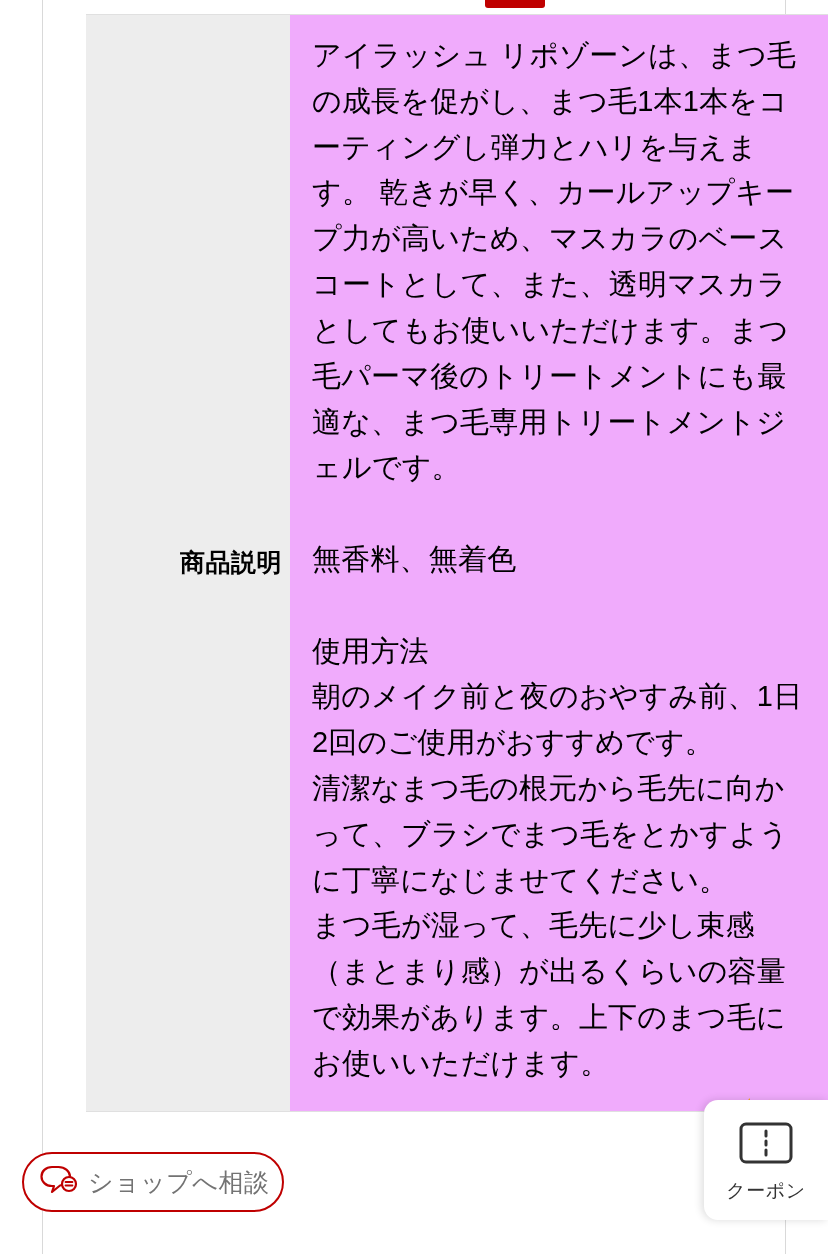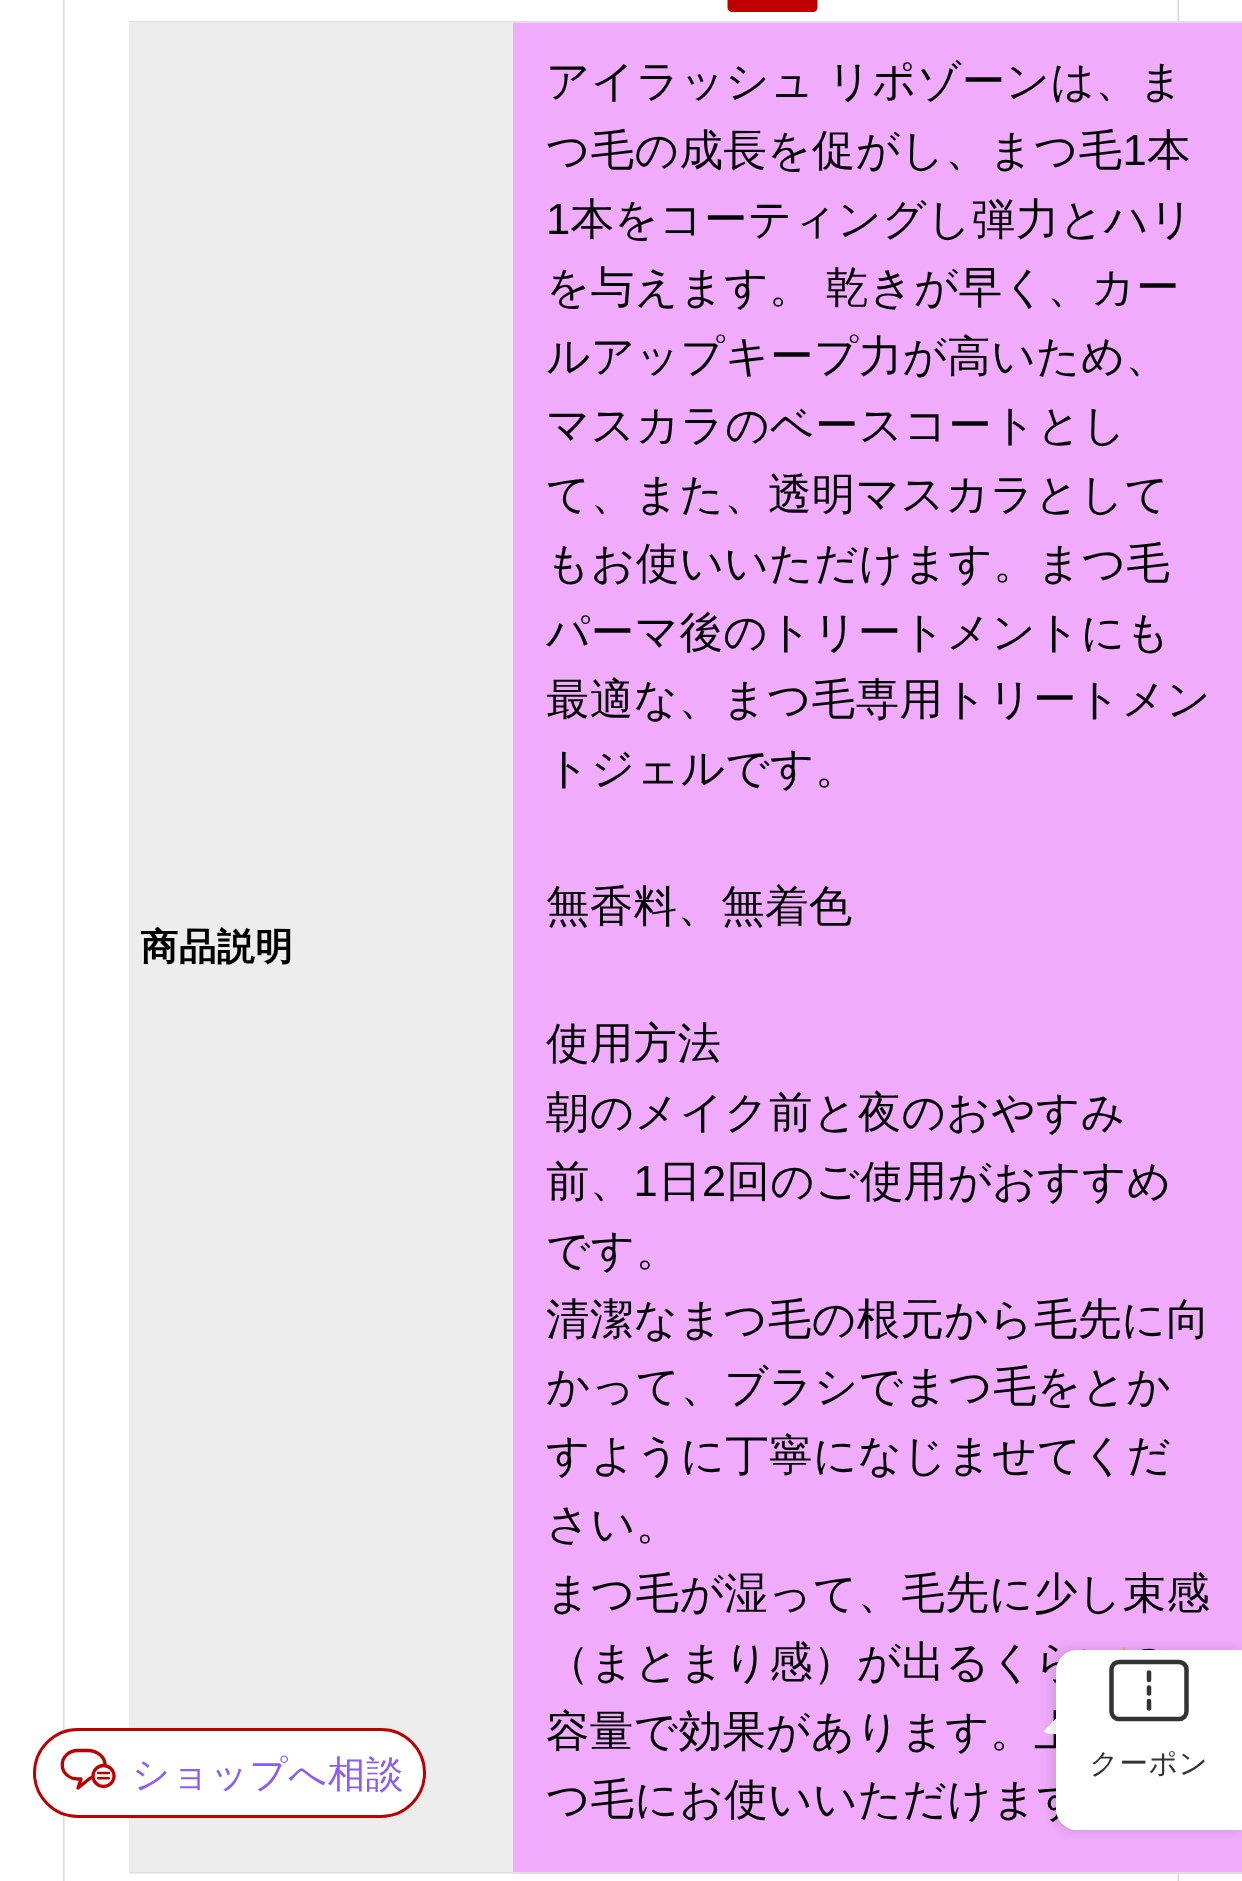--- a/index.html
+++ b/index.html
@@ -64,25 +64,25 @@
   .spec-table {
     position: absolute;
     left: 43px;
     top: 14px;
     width: 742px;
     border-collapse: collapse;
     table-layout: fixed;
   }
   .spec-row { vertical-align: top; }
   .spec-label-cell {
-    width: 256px;
+    width: 204px;
     background: #ededed;
     border-top: 1px solid #e0e0e0;
     border-bottom: 1px solid #e0e0e0;
-    text-align: left;
+    text-align: right;
     vertical-align: middle;
     padding: 0 8px;
     box-sizing: border-box;
   }
   .spec-label-text {
     font-size: 25px;
     font-weight: bold;
     line-height: 1.4;
     letter-spacing: 0.5px;
   }
@@ -113,41 +113,42 @@
     border-radius: 30px;
     background: #ffffff;
     display: flex;
     align-items: center;
     gap: 10px;
     padding: 0 16px;
     box-sizing: border-box;
     z-index: 20;
   }
   .shop-consult .label {
-    color: #8b5cf6;
+    color: #737373;
     font-size: 25px;
     letter-spacing: 0.5px;
     white-space: nowrap;
   }
   .chat-icon { flex: 0 0 auto; display: block; }
 
   
   .coupon-fab {
     position: absolute;
     left: 704px;
     top: 1100px;
     width: 124px;
     height: 120px;
     background: #ffffff;
     border-radius: 14px 0 0 14px;
     box-shadow: -2px 0 8px rgba(0,0,0,0.14);
     z-index: 20;
     display: flex;
     flex-direction: column;
     align-items: center;
+    justify-content: center;
   }
   .coupon-fab .ticket { margin-top: 6px; }
   .coupon-fab .coupon-label {
     font-size: 19px;
     color: #333333;
     margin-top: 10px;
     letter-spacing: 0.5px;
   }
   
   .fold-ribbon {

